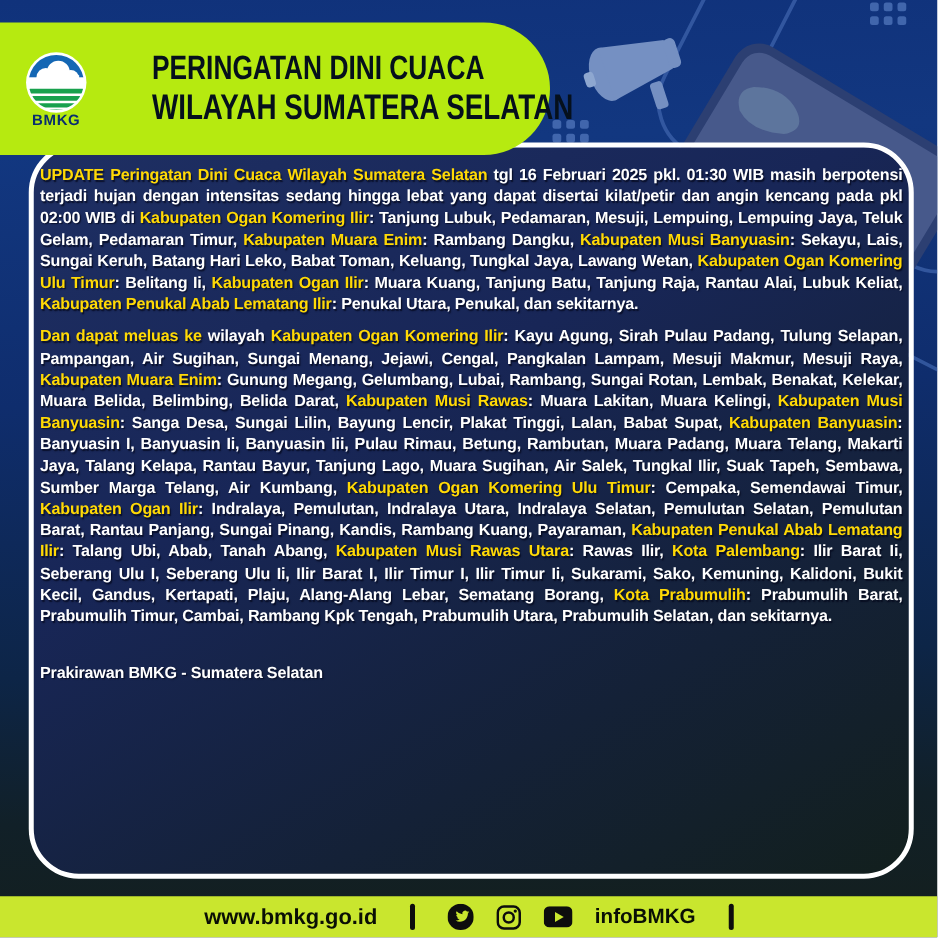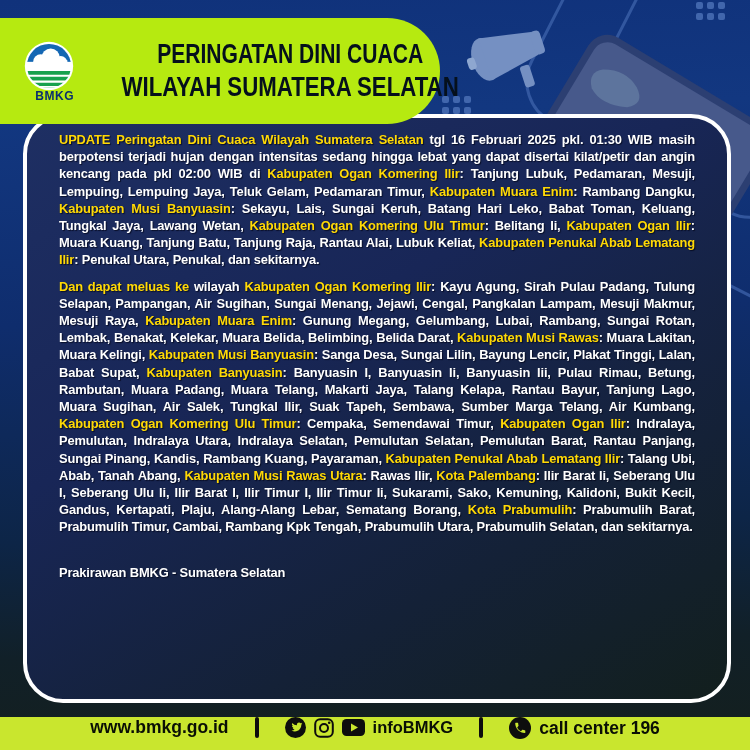--- a/index.html
+++ b/index.html
@@ -14,55 +14,55 @@
   
   .illustration { position:absolute; top:0; right:0; width:320px; height:340px; z-index:1; }
 
   
   .header {
     position:absolute; top:18px; left:0; width:440px; height:106px; z-index:3;
     background:#b6ea10;
     border-radius:0 53px 53px 0;
     display:flex; align-items:center; padding-left:16px;
   }
-  .logo { width:58px; flex:none; display:flex; flex-direction:column; align-items:flex-end; margin-top:2px; }
+  .logo { width:58px; flex:none; display:flex; flex-direction:column; align-items:center; margin-top:2px; }
   .logo-label { font-size:12px; font-weight:bold; color:#0a2f6e; letter-spacing:.5px; margin-top:-2px; }
-  .titles { flex:1; text-align:center; padding-right:6px; overflow:visible; }
+  .titles { flex:1; text-align:left; padding-right:6px; overflow:visible; }
   .title-line { font-weight:bold; color:#05101c; white-space:nowrap; transform:scaleX(.78); transform-origin:50% 50%; }
   .title-line.t1 { font-size:27px; line-height:30px; }
   .title-line.t2 { font-size:28.5px; line-height:34px; }
 
   
   .panel {
     position:absolute; left:23px; right:19px; top:114px; bottom:47px; z-index:2;
     border:4px solid #ffffff; border-radius:40px;
     background:linear-gradient(150deg,#1e2f63 0%,#182657 38%,#142137 72%,#121f1d 100%);
-    padding:13px 32px;
+    padding:13px 5px;
   }
   .body-text {
     font-size:12.9px; line-height:17.2px; font-weight:bold; letter-spacing:-.15px;
     color:#ffffff; text-align:justify; margin-bottom:9px;
     text-shadow:1px 1.4px 1px rgba(4,8,28,.8);
   }
   .body-text .hl, .closing { color:#ffd905; }
   .body-text .wh { color:#ffffff; }
   .closing { font-size:12.9px; line-height:17.2px; font-weight:bold; letter-spacing:-.15px;
     margin-top:11px; text-shadow:1px 1.4px 1px rgba(4,8,28,.8); }
   .signature { font-size:12.9px; line-height:17.2px; font-weight:bold; letter-spacing:-.15px;
     color:#ffffff; margin-top:28px; text-shadow:1px 1.4px 1px rgba(4,8,28,.8); }
 
   
   .footer {
     position:absolute; left:0; right:0; bottom:0; height:33px; z-index:4;
     background:#c9e62e; color:#0a0f05;
-    display:flex; align-items:flex-start; justify-content:center; gap:26px;
+    display:flex; align-items:center; justify-content:center; gap:26px;
   }
   .footer-site { font-size:17.5px; font-weight:bold; }
   .footer-divider { width:4px; height:21px; background:#0d0d0d; border-radius:2px; }
-  .footer-group { display:flex; align-items:center; gap:8px; }
+  .footer-group { display:flex; align-items:center; gap:18px; }
   .footer-handle { font-size:16.5px; font-weight:600; }
   .footer-call { font-size:17.5px; font-weight:bold; }
   .icon { display:inline-flex; }
 </style>
 </head>
 <body>
 
 <div class="page">
 
   <svg class="illustration" viewBox="0 0 320 340" xmlns="http://www.w3.org/2000/svg">
@@ -171,26 +171,15 @@
       </span>
       <span class="icon">
         <svg width="23" height="17" viewBox="0 0 23 17">
           <rect x="0" y="0" width="23" height="17" rx="4.5" fill="#0d0d0d"></rect>
           <polygon points="9,4.5 16,8.5 9,12.5" fill="#c9e62e"></polygon>
         </svg>
       </span>
       <span class="footer-handle">infoBMKG</span>
     </span>
     <span class="footer-divider"></span>
-    <span class="footer-group">
-      <span class="icon">
-        <svg width="22" height="22" viewBox="0 0 22 22">
-          <circle cx="11" cy="11" r="11" fill="#0d0d0d"></circle>
-          <g transform="translate(4.6 4.6) scale(0.54)">
-            <path fill="#c9e62e" d="M6.6 10.8c1.5 3 3.9 5.4 6.9 6.9l2.3-2.3c.3-.3.7-.4 1.1-.2 1.2.4 2.5.6 3.8.6.6 0 1 .4 1 1V20c0 .6-.4 1-1 1C11.4 21 3 12.6 3 3.3c0-.6.4-1 1-1h3.5c.6 0 1 .4 1 1 0 1.3.2 2.6.6 3.8.1.4 0 .8-.2 1.1l-2.3 2.6z"></path>
-          </g>
-        </svg>
-      </span>
-      <span class="footer-call">call center 196</span>
-    </span>
   </footer>
 
 </div>
 
 </body></html>

